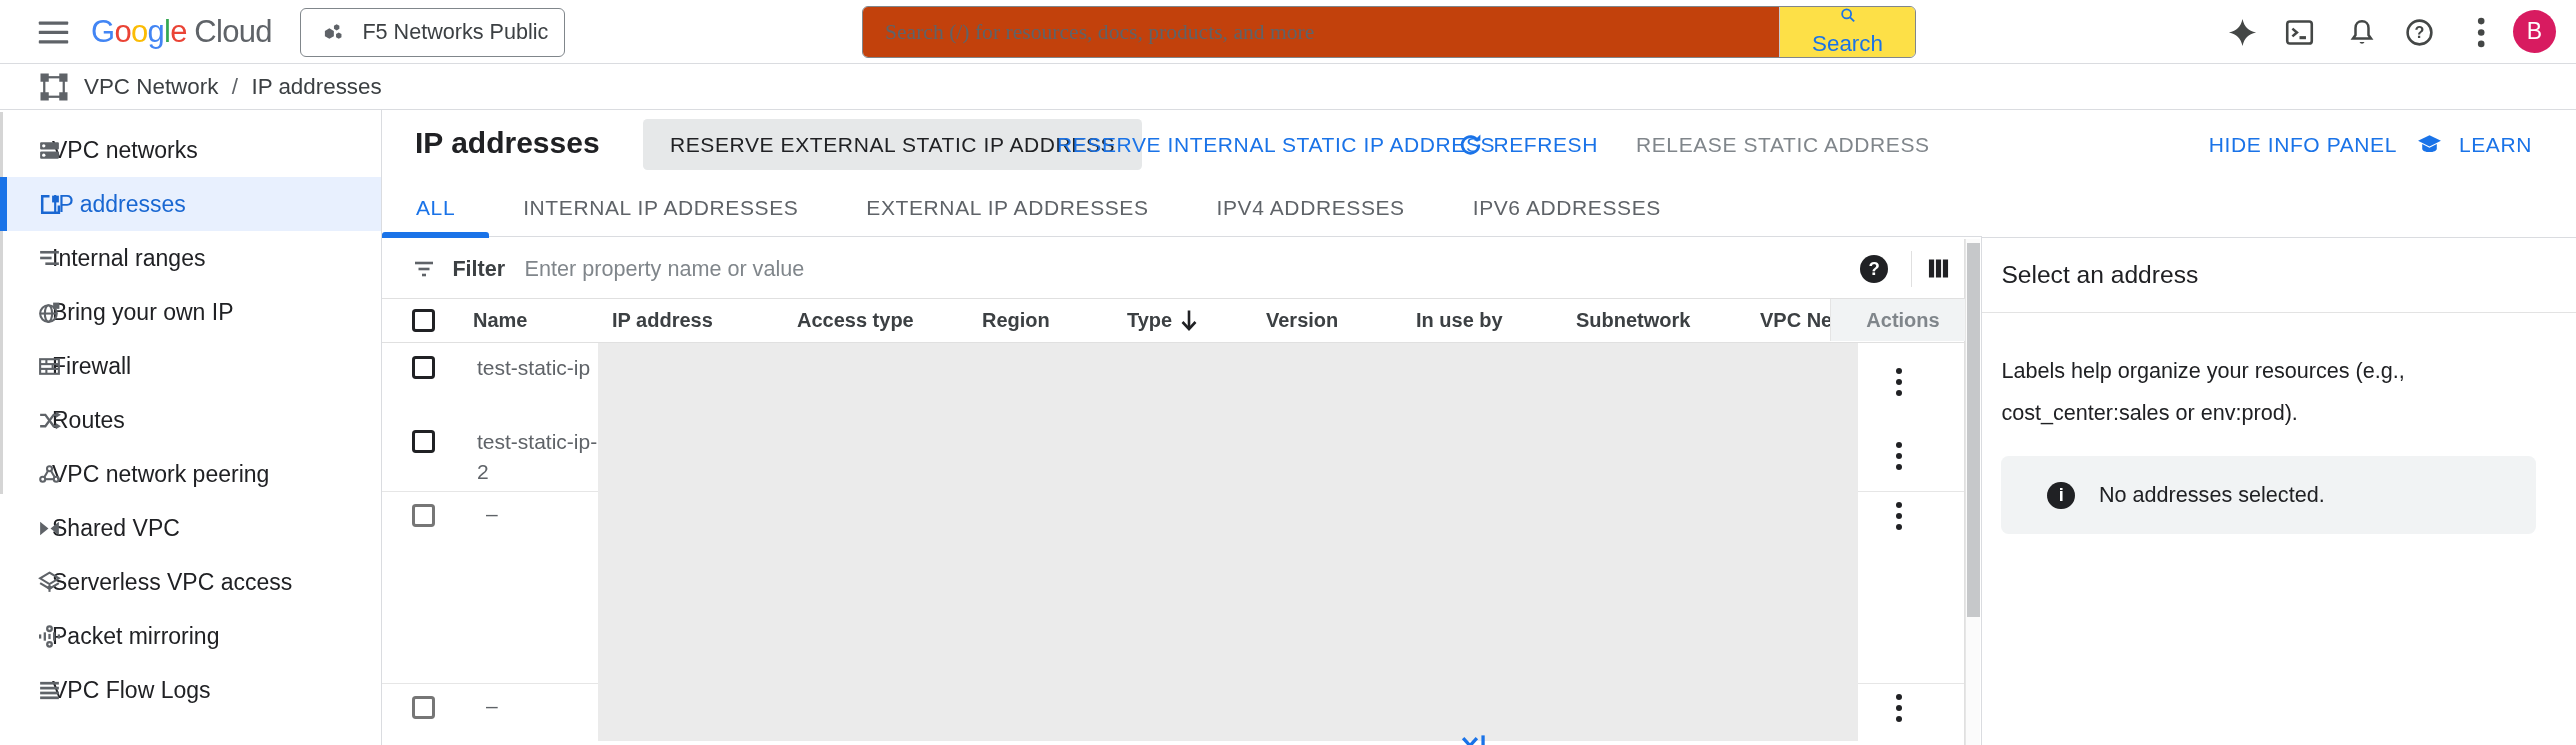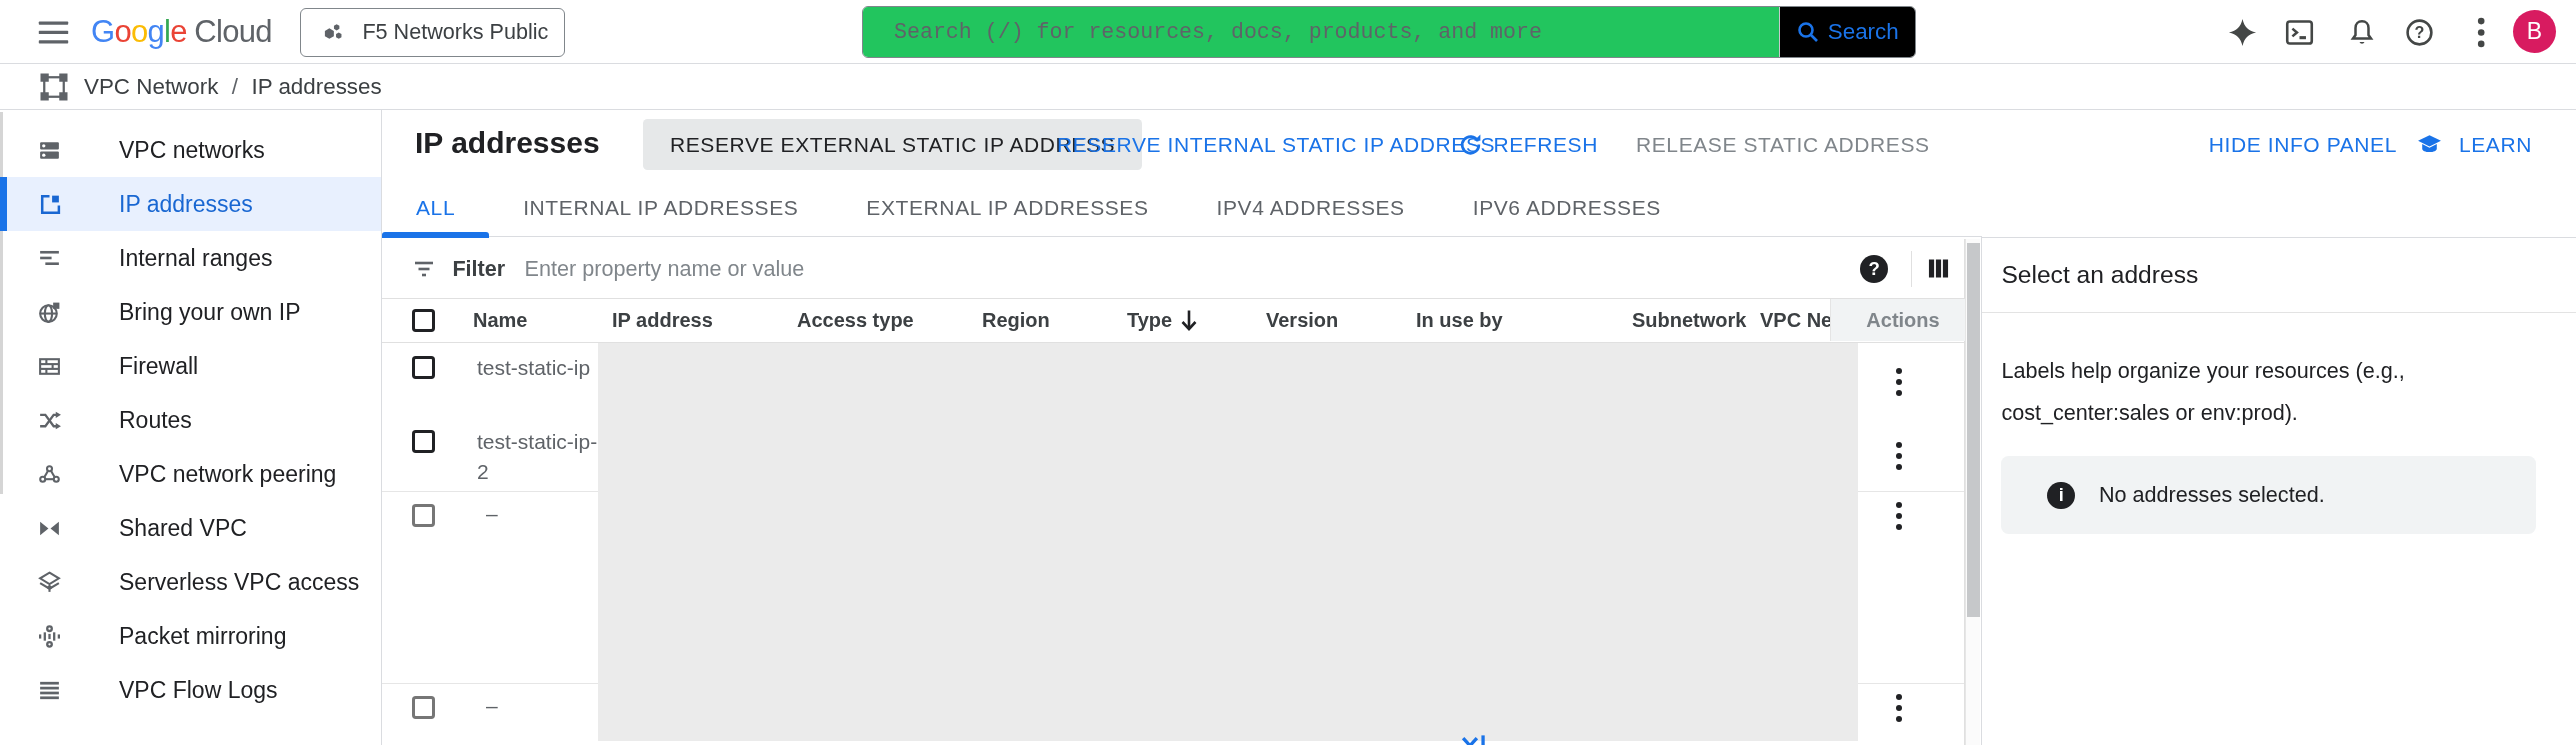--- a/index.html
+++ b/index.html
@@ -15,26 +15,26 @@
   .logo { position:absolute; left:91px; top:0; height:63px; display:flex; align-items:center;
           font-size:31px; font-weight:500; letter-spacing:-0.7px; }
   .logo .cl { color:#5f6368; margin-left:7.5px; font-weight:400; }
   .l-b{color:#4285F4}.l-r{color:#EA4335}.l-y{color:#FBBC05}.l-g{color:#34A853}
   .projectbtn { position:absolute; left:300px; top:7.5px; width:265px; height:49px;
                 border:1.5px solid #80868b; border-radius:6px; display:flex; align-items:center;
                 gap:16.4px; padding-left:18px; cursor:pointer; background:#fff; }
   .projectbtn .pname { font-size:21.6px; color:#3c4043; }
   .searchbar { position:absolute; left:862px; top:6px; width:1054px; height:52px;
                border:1.5px solid #80868b; border-radius:6px; display:flex; overflow:hidden; background:#f1f3f4; }
-  .searchbar input { flex:1; border:none; outline:none; background:#22c55e; font-size:21.6px;
-                     padding-left:31px; color:#202124; font-family:Liberation Mono, monospace; }
+  .searchbar input { flex:1; border:none; outline:none; background:#c2410c; font-size:21.6px;
+                     padding-left:22px; color:#202124; font-family:Liberation Serif, serif; }
   .searchbar input::placeholder { color:#5f6368; }
-  .searchbtn { width:136px; background:#000000; border-left:1.5px solid #c8cacc; display:flex;
+  .searchbtn { width:136px; background:#fde047; border-left:1.5px solid #c8cacc; display:flex;
                align-items:center; justify-content:center; gap:7.5px; cursor:pointer;
-               color:#1a73e8; font-size:22.4px; font-weight:500; }
+               color:#1a73e8; font-size:22.4px; font-weight:500;flex-direction:column; }
   .tb-ic { position:absolute; top:15.7px; width:34px; height:33px; display:flex;
            align-items:center; justify-content:center; cursor:pointer; color:#444746; }
   .avatar { position:absolute; left:2513px; top:10.4px; width:43px; height:43px; border-radius:50%;
             display:flex; align-items:center; justify-content:center; color:#fff;
             font-size:23px; font-weight:500; cursor:pointer; }
 
   
   .crumbbar { position:absolute; left:0; top:64px; width:2576px; height:46px; background:#fff;
               border-bottom:1.5px solid #dadce0; display:flex; align-items:center; }
   .crumbbar .bc-ic { margin-left:39px; display:flex; }
@@ -43,21 +43,21 @@
   .crumb.page { cursor:default; margin-left:13.4px; }
 
   
   .sidebar { position:absolute; left:0; top:110px; width:382px; height:635px; background:#fff;
              border-right:1.5px solid #dadce0; padding-top:13.4px; }
   .sb-scroll { position:absolute; left:0; top:1.5px; width:3px; height:382px; background:#d5d5d5; }
   .item { position:relative; height:54px; display:flex; align-items:center; cursor:pointer;
           color:#202124; font-size:23px; }
   .item .ic { position:absolute; left:36px; width:27px; height:27px; display:flex;
               align-items:center; justify-content:center; color:#5f6368; }
-  .item .lbl { margin-left:119px; }
+  .item .lbl { margin-left:52px; }
   .item.sel { background:#e8f0fe; color:#1967d2; }
   .item.sel .ic { color:#1967d2; }
   .item.sel::before { content:""; position:absolute; left:0; top:0; width:6.7px; height:54px; background:#1a73e8; }
 
   
   .pagehead { position:absolute; left:382px; top:110px; width:2194px; height:69px; background:#fff; }
   .ptitle { position:absolute; left:33px; top:16.4px; font-size:30px; color:#202124; }
   .btn-tonal { position:absolute; left:261px; top:9px; height:51px; padding:0 27px;
                background:#e6e8e9; border:none; border-radius:4.5px; font-size:21px; font-weight:500;
                letter-spacing:0.6px; color:#202124; cursor:pointer; font-family:"Liberation Sans",sans-serif;}
@@ -422,21 +422,21 @@
       <span class="th" style="left:600px">Region</span>
       <span class="th" style="left:745px">Type</span>
       <span class="sortarrow">
         <svg width="24" height="27" viewBox="0 0 24 26" fill="none" stroke="#202124" stroke-width="2.6">
             <line x1="12" y1="3" x2="12" y2="21"></line>
             <polyline points="5.5,14.5 12,21.5 18.5,14.5"></polyline>
           </svg>
       </span>
       <span class="th" style="left:884px">Version</span>
       <span class="th" style="left:1034px">In use by</span>
-      <span class="th" style="left:1250px">Subnetwork</span>
+      <span class="th" style="left:1194px">Subnetwork</span>
       <span class="th" style="left:1378px">VPC Net</span>
       <span class="actions-bg">Actions</span>
     </div>
 
     <div class="row" style="top:104px; height:75px;">
       <span class="cb" style="top:13.4px"></span>
       <span class="namecell">test-static-ip</span>
     </div>
     <div class="row" style="top:178px; height:75px;">
       <span class="cb" style="top:13.4px"></span>

